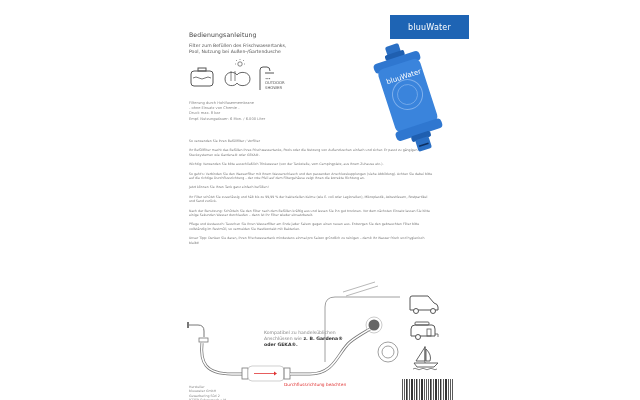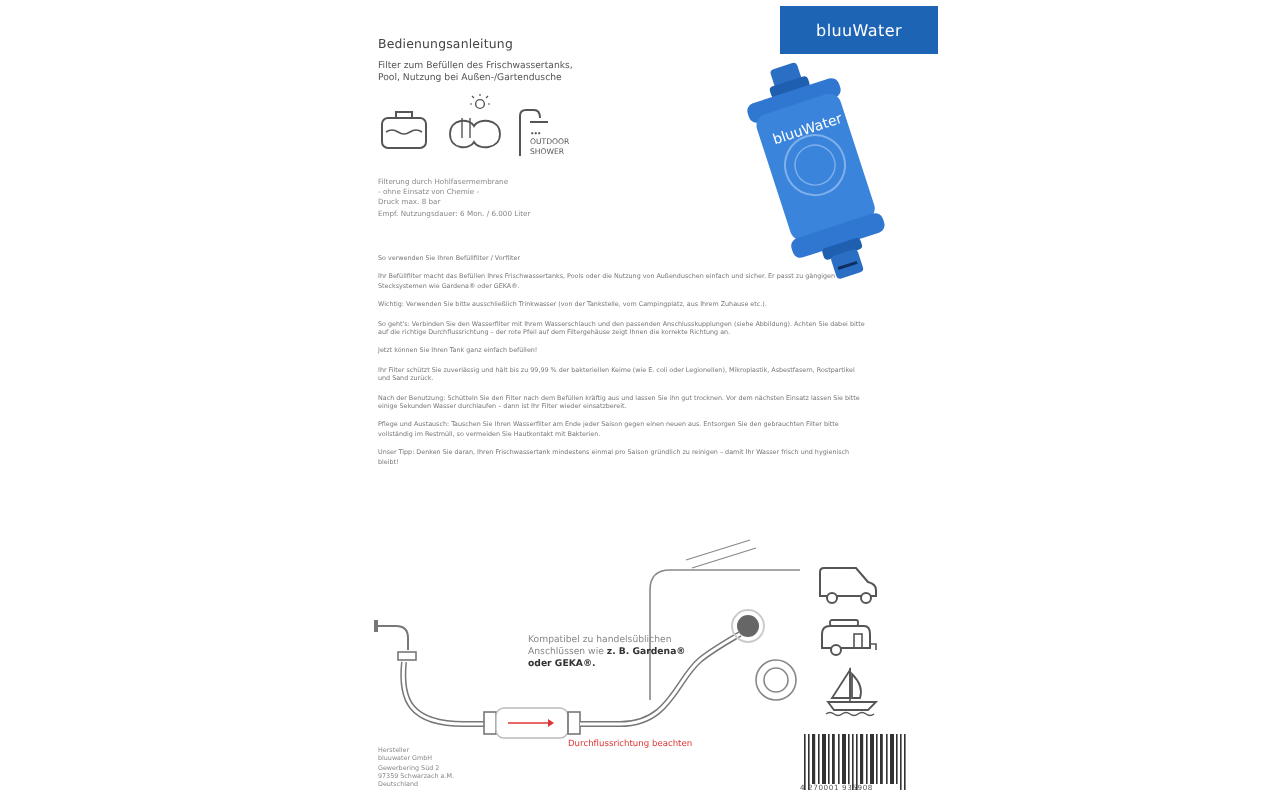--- a/index.html
+++ b/index.html
@@ -1,17 +1,17 @@
 <!DOCTYPE html>
 <html><head>
 <meta charset="utf-8">
 <style>
   html, body { margin:0; padding:0; }
   body { width:640px; height:400px; background:#ffffff; position:relative; overflow:hidden; font-family:"DejaVu Sans", sans-serif; color:#555; }
-  .page { position:absolute; left:160px; top:0; width:320px; height:322px; background:#fff; }
+  .page { position:absolute; left:160px; top:12px; width:320px; height:322px; background:#fff; }
   .abs { position:absolute; }
   .title { left:29px; top:19px; font-size:6.2px; color:#444; letter-spacing:0.1px; }
   .subtitle { left:29px; top:31px; font-size:4.6px; line-height:6px; color:#555; width:160px; }
   .logo { left:230px; top:3px; width:79px; height:24px; background:#1e64b4; color:#fff; font-size:8px; display:flex; align-items:center; justify-content:center; letter-spacing:0.2px; }
   .specs { left:29px; top:89px; font-size:3.6px; line-height:5.2px; color:#888; width:160px; }
   .body-text { left:29px; top:127px; width:245px; font-size:3.2px; line-height:4.4px; color:#777; }
   .body-text p { margin:0 0 5px 0; }
   .compat { left:104px; top:318px; font-size:4.6px; line-height:6px; color:#888; width:100px; }
   .compat b { color:#333; }
   .flow { left:124px; top:370px; font-size:4.3px; color:#e03434; }

